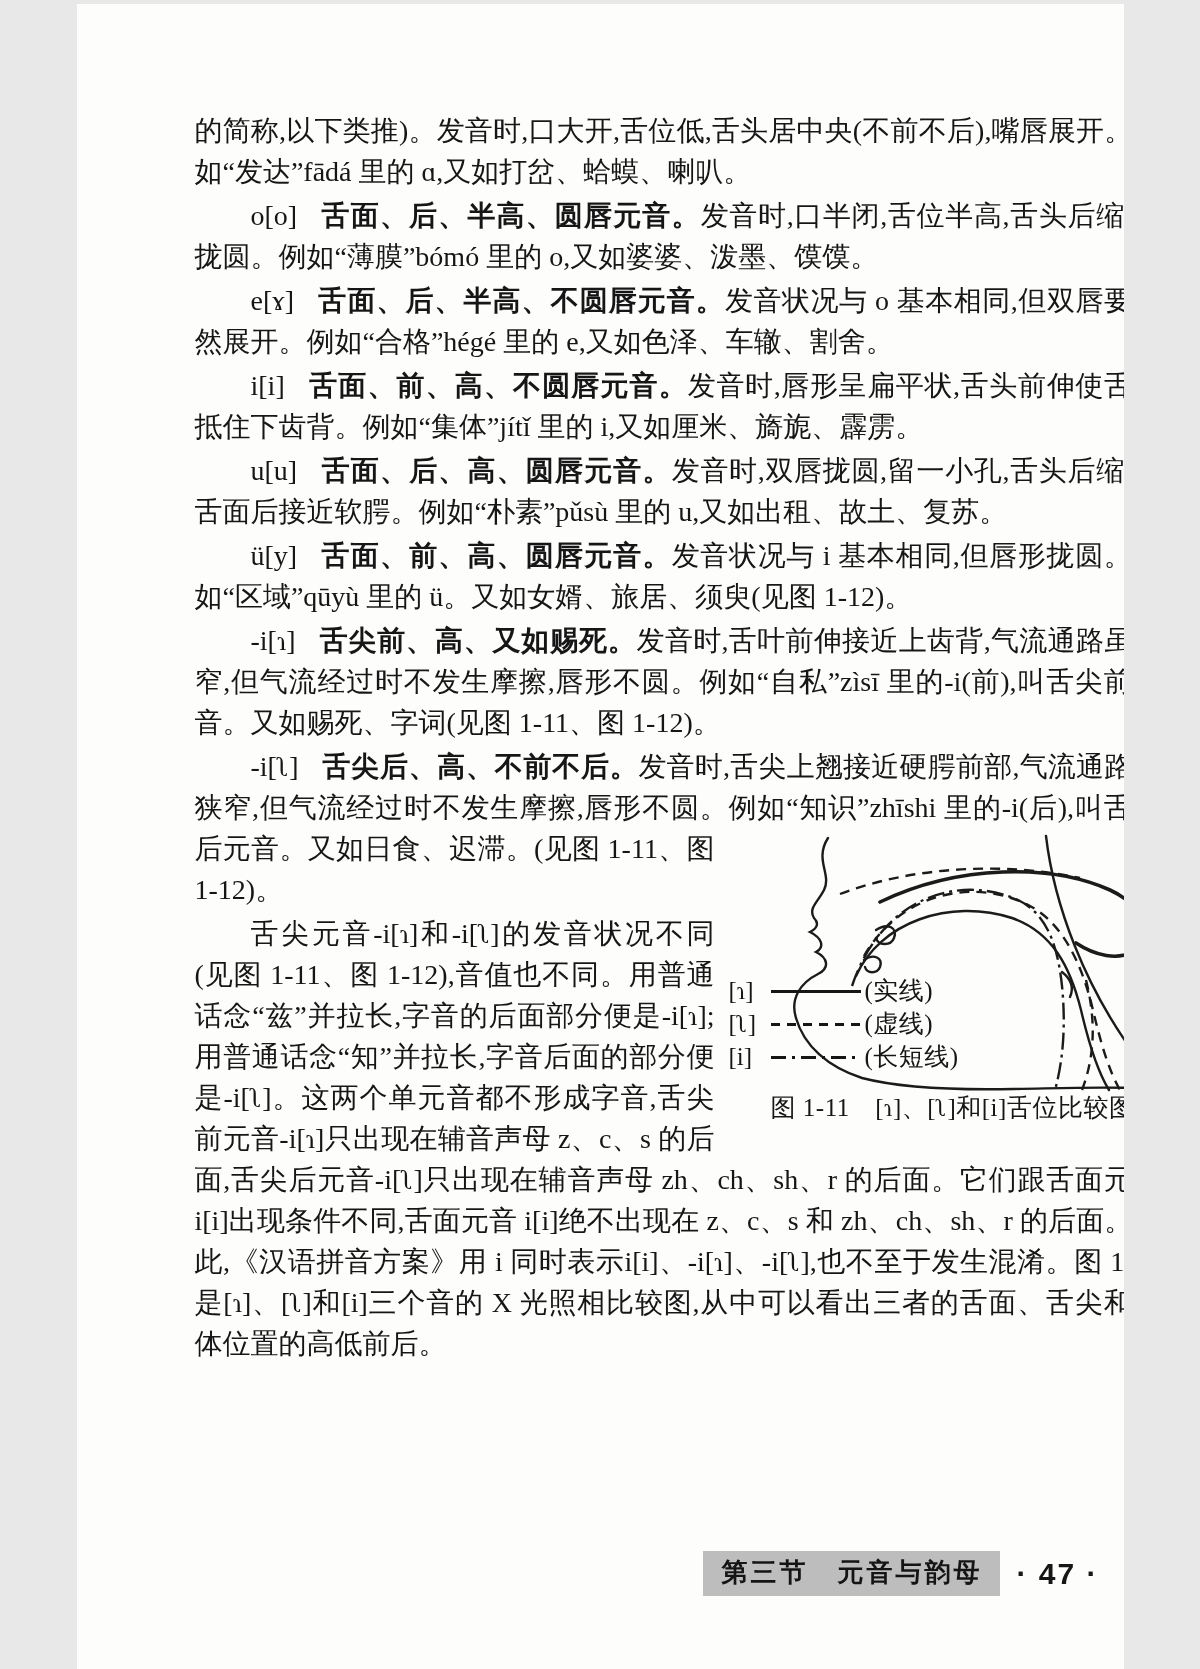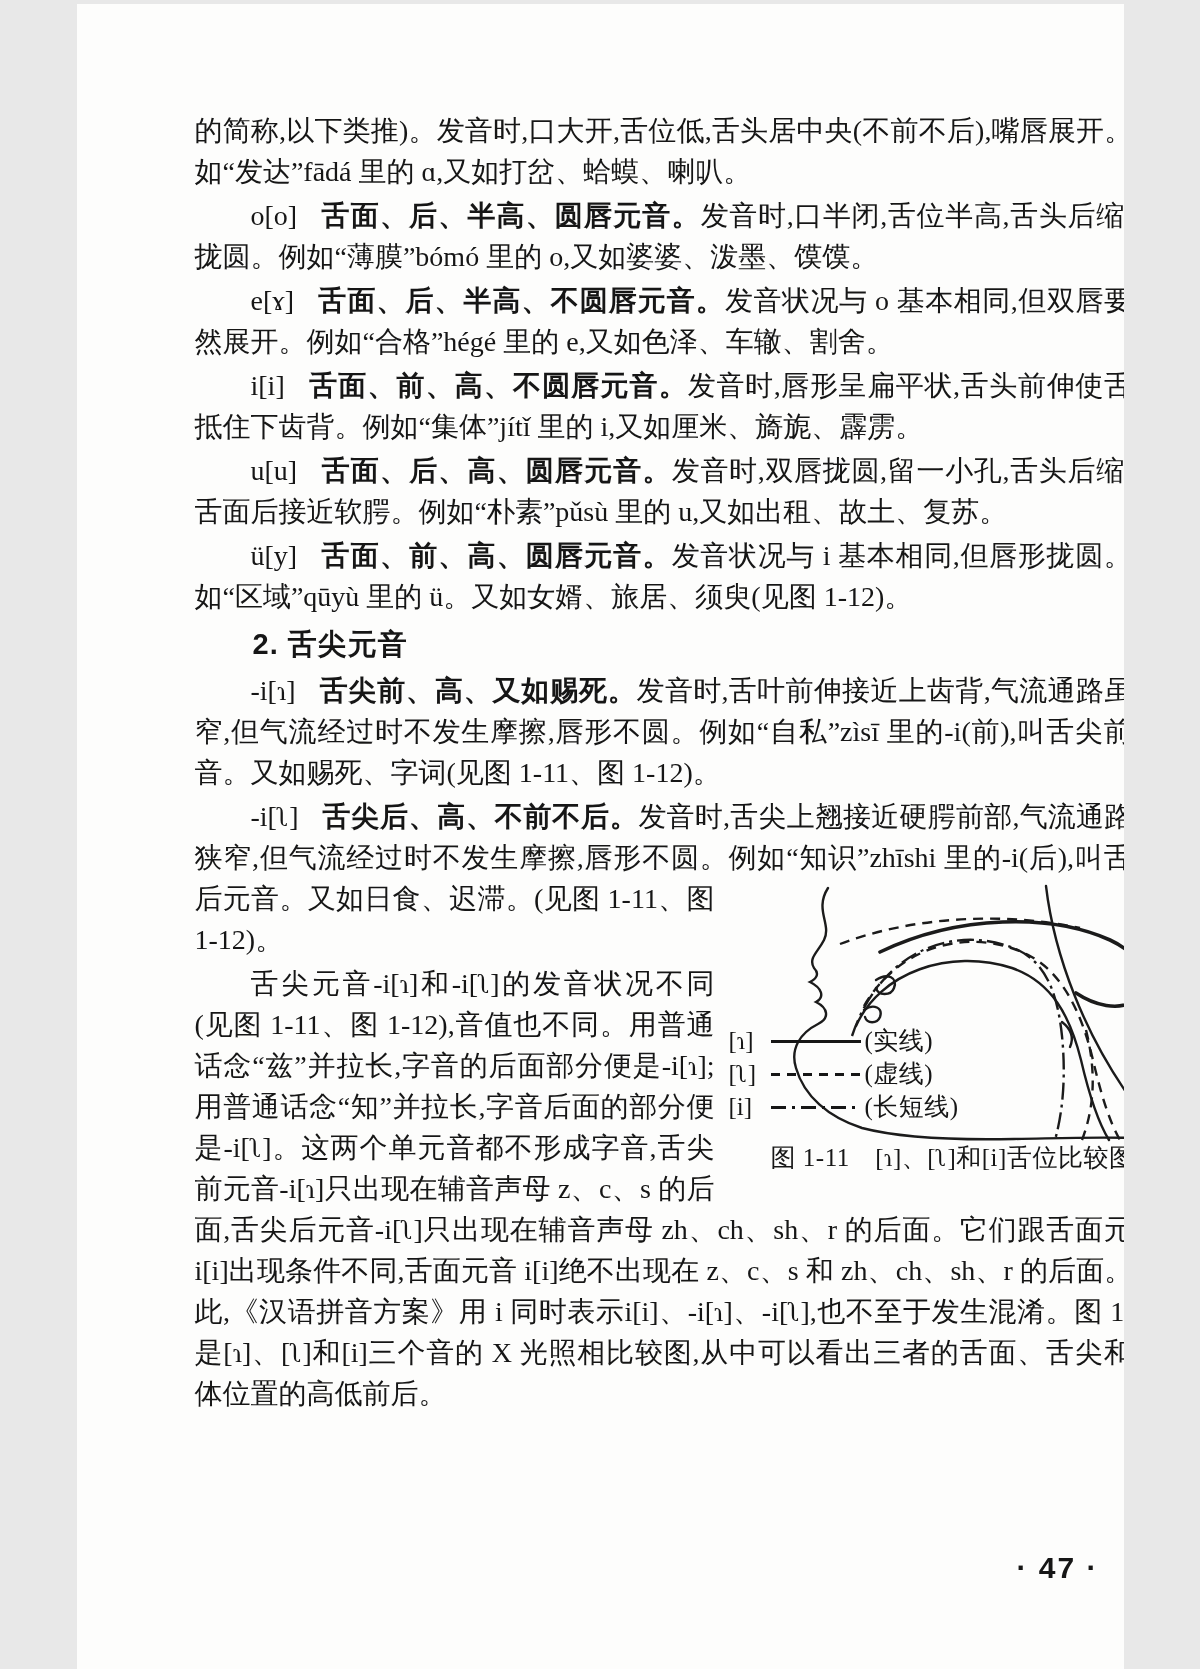--- a/index.html
+++ b/index.html
@@ -73,21 +73,20 @@
 
     <p class="body"><span class="term">e[ɤ]</span><span class="desc">舌面、后、半高、不圆唇元音。</span><span>发音状况与 o 基本相同,但双唇要自然展开。例如“合格”hégé 里的 e,又如色泽、车辙、割舍。</span></p>
 
 
     <p class="body"><span class="term">i[i]</span><span class="desc">舌面、前、高、不圆唇元音。</span><span>发音时,唇形呈扁平状,舌头前伸使舌尖抵住下齿背。例如“集体”jítǐ 里的 i,又如厘米、旖旎、霹雳。</span></p>
 
     <p class="body"><span class="term">u[u]</span><span class="desc">舌面、后、高、圆唇元音。</span><span>发音时,双唇拢圆,留一小孔,舌头后缩,使舌面后接近软腭。例如“朴素”pǔsù 里的 u,又如出租、故土、复苏。</span></p>
 
     <p class="body"><span class="term">ü[y]</span><span class="desc">舌面、前、高、圆唇元音。</span><span>发音状况与 i 基本相同,但唇形拢圆。例如“区域”qūyù 里的 ü。又如女婿、旅居、须臾(见图 1-12)。</span></p>
 
-    <h3 class="sec">2. 舌尖元音</h3>
 
     <p class="body"><span class="term">-i[ɿ]</span><span class="desc">舌尖前、高、又如赐死。</span><span>发音时,舌叶前伸接近上齿背,气流通路虽狭窄,但气流经过时不发生摩擦,唇形不圆。例如“自私”zìsī 里的-i(前),叫舌尖前元音。又如赐死、字词(见图 1-11、图 1-12)。</span></p>
 
     <p class="body"><span class="term">-i[ʅ]</span><span class="desc">舌尖后、高、不前不后。</span><span>发音时,舌尖上翘接近硬腭前部,气流通路虽狭窄,但气流经过时不发生摩擦,唇形不圆。例如“知识”zhīshi 里的-i</span><span class="fig-float">
         <svg class="head-svg" width="402" height="258" viewBox="0 0 400 258" aria-hidden="true">
 
           <path class="s" d="M64,4 C50,26 68,40 60,56 C54,68 44,74 50,84 C56,90 52,95 46,98 C58,104 61,113 52,118 C64,124 66,134 54,140 C36,149 26,165 32,184 C40,212 64,233 98,244 C140,255 200,256 250,255 C305,254 350,252 396,255"></path>
 
           <path class="d" d="M76,60 C150,32 240,28 316,44"></path>
 
@@ -126,15 +125,16 @@
             </span>
         </span>
         <span class="fig-caption">图 1-11　[ɿ]、[ʅ]和[i]舌位比较图</span>
       </span><span>(后),叫舌尖后元音。又如日食、迟滞。(见图 1-11、图 1-12)。</span></p>
 
     <p class="body">舌尖元音-i[ɿ]和-i[ʅ]的发音状况不同(见图 1-11、图 1-12),音值也不同。用普通话念“兹”并拉长,字音的后面部分便是-i[ɿ];用普通话念“知”并拉长,字音后面的部分便是-i[ʅ]。这两个单元音都不形成字音,舌尖前元音-i[ɿ]只出现在辅音声母 z、c、s 的后面,舌尖后元音-i[ʅ]只出现在辅音声母 zh、ch、sh、r 的后面。它们跟舌面元音 i[i]出现条件不同,舌面元音 i[i]绝不出现在 z、c、s 和 zh、ch、sh、r 的后面。因此,《汉语拼音方案》用 i 同时表示i[i]、-i[ɿ]、-i[ʅ],也不至于发生混淆。图 1-11 是[ɿ]、[ʅ]和[i]三个音的 X 光照相比较图,从中可以看出三者的舌面、舌尖和舌体位置的高低前后。</p>
 
   </main>
 
   <footer class="footer">
+    <span class="sec-badge">第三节　元音与韵母</span>
     <span class="pagenum">· 47 ·</span>
   </footer>
 </div>
 
 </body></html>

